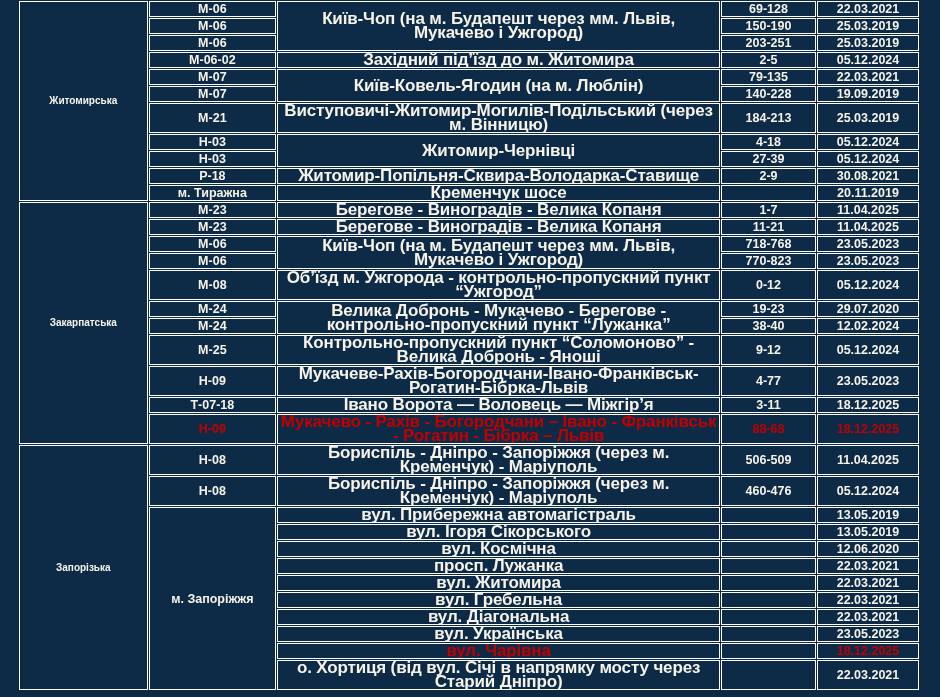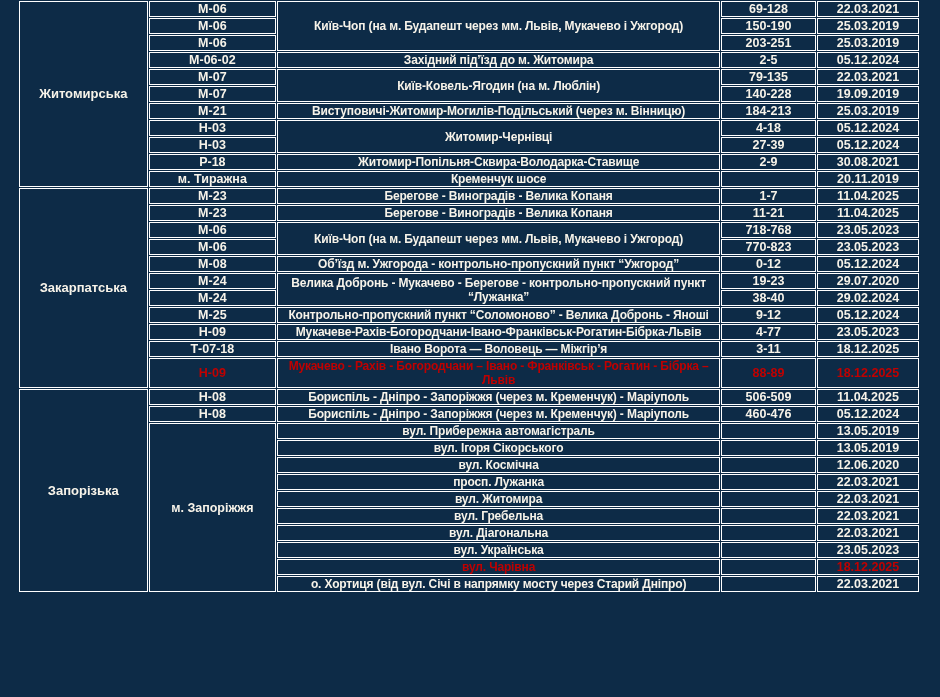--- a/index.html
+++ b/index.html
@@ -28,25 +28,25 @@
     background: #0d2b47;
     text-align: center;
     vertical-align: middle;
     padding: 0 2px;
     font-size: 12.5px;
     line-height: 14px;
     height: 14px;
     overflow: hidden;
   }
   table.roads td.name {
-    font-size: 12px;
+    font-size: 17px;
     letter-spacing: -0.15px;
   }
   table.roads td.region {
-    font-size: 13px;
+    font-size: 10px;
   }
   table.roads tr.red td {
     color: #c00000;
   }
 </style>
 </head>
 <body>
 
 <table class="roads">
   <colgroup>
@@ -152,21 +152,21 @@
       </tr>
       <tr>
         <td class="code">М-24</td>
         <td class="name" rowspan="2">Велика Добронь - Мукачево - Берегове - контрольно-пропускний пункт “Лужанка”</td>
         <td class="km">19-23</td>
         <td class="date">29.07.2020</td>
       </tr>
       <tr>
         <td class="code">М-24</td>
         <td class="km">38-40</td>
-        <td class="date">29.02.2024</td>
+        <td class="date">12.02.2024</td>
       </tr>
       <tr>
         <td class="code">М-25</td>
         <td class="name">Контрольно-пропускний пункт “Соломоново” - Велика Добронь - Яноші</td>
         <td class="km">9-12</td>
         <td class="date">05.12.2024</td>
       </tr>
       <tr>
         <td class="code">Н-09</td>
         <td class="name">Мукачеве-Рахів-Богородчани-Івано-Франківськ-Рогатин-Бібрка-Львів</td>
@@ -175,21 +175,21 @@
       </tr>
       <tr>
         <td class="code">Т-07-18</td>
         <td class="name">Івано Ворота — Воловець — Міжгір’я</td>
         <td class="km">3-11</td>
         <td class="date">18.12.2025</td>
       </tr>
       <tr class="red">
         <td class="code">Н-09</td>
         <td class="name">Мукачево - Рахів - Богородчани – Івано - Франківськ - Рогатин - Бібрка – Львів</td>
-        <td class="km">88-89</td>
+        <td class="km">88-68</td>
         <td class="date">18.12.2025</td>
       </tr>
       <tr>
         <td class="region" rowspan="12">Запорізька</td>
         <td class="code">Н-08</td>
         <td class="name">Бориспіль - Дніпро - Запоріжжя (через м. Кременчук) - Маріуполь</td>
         <td class="km">506-509</td>
         <td class="date">11.04.2025</td>
       </tr>
       <tr>

